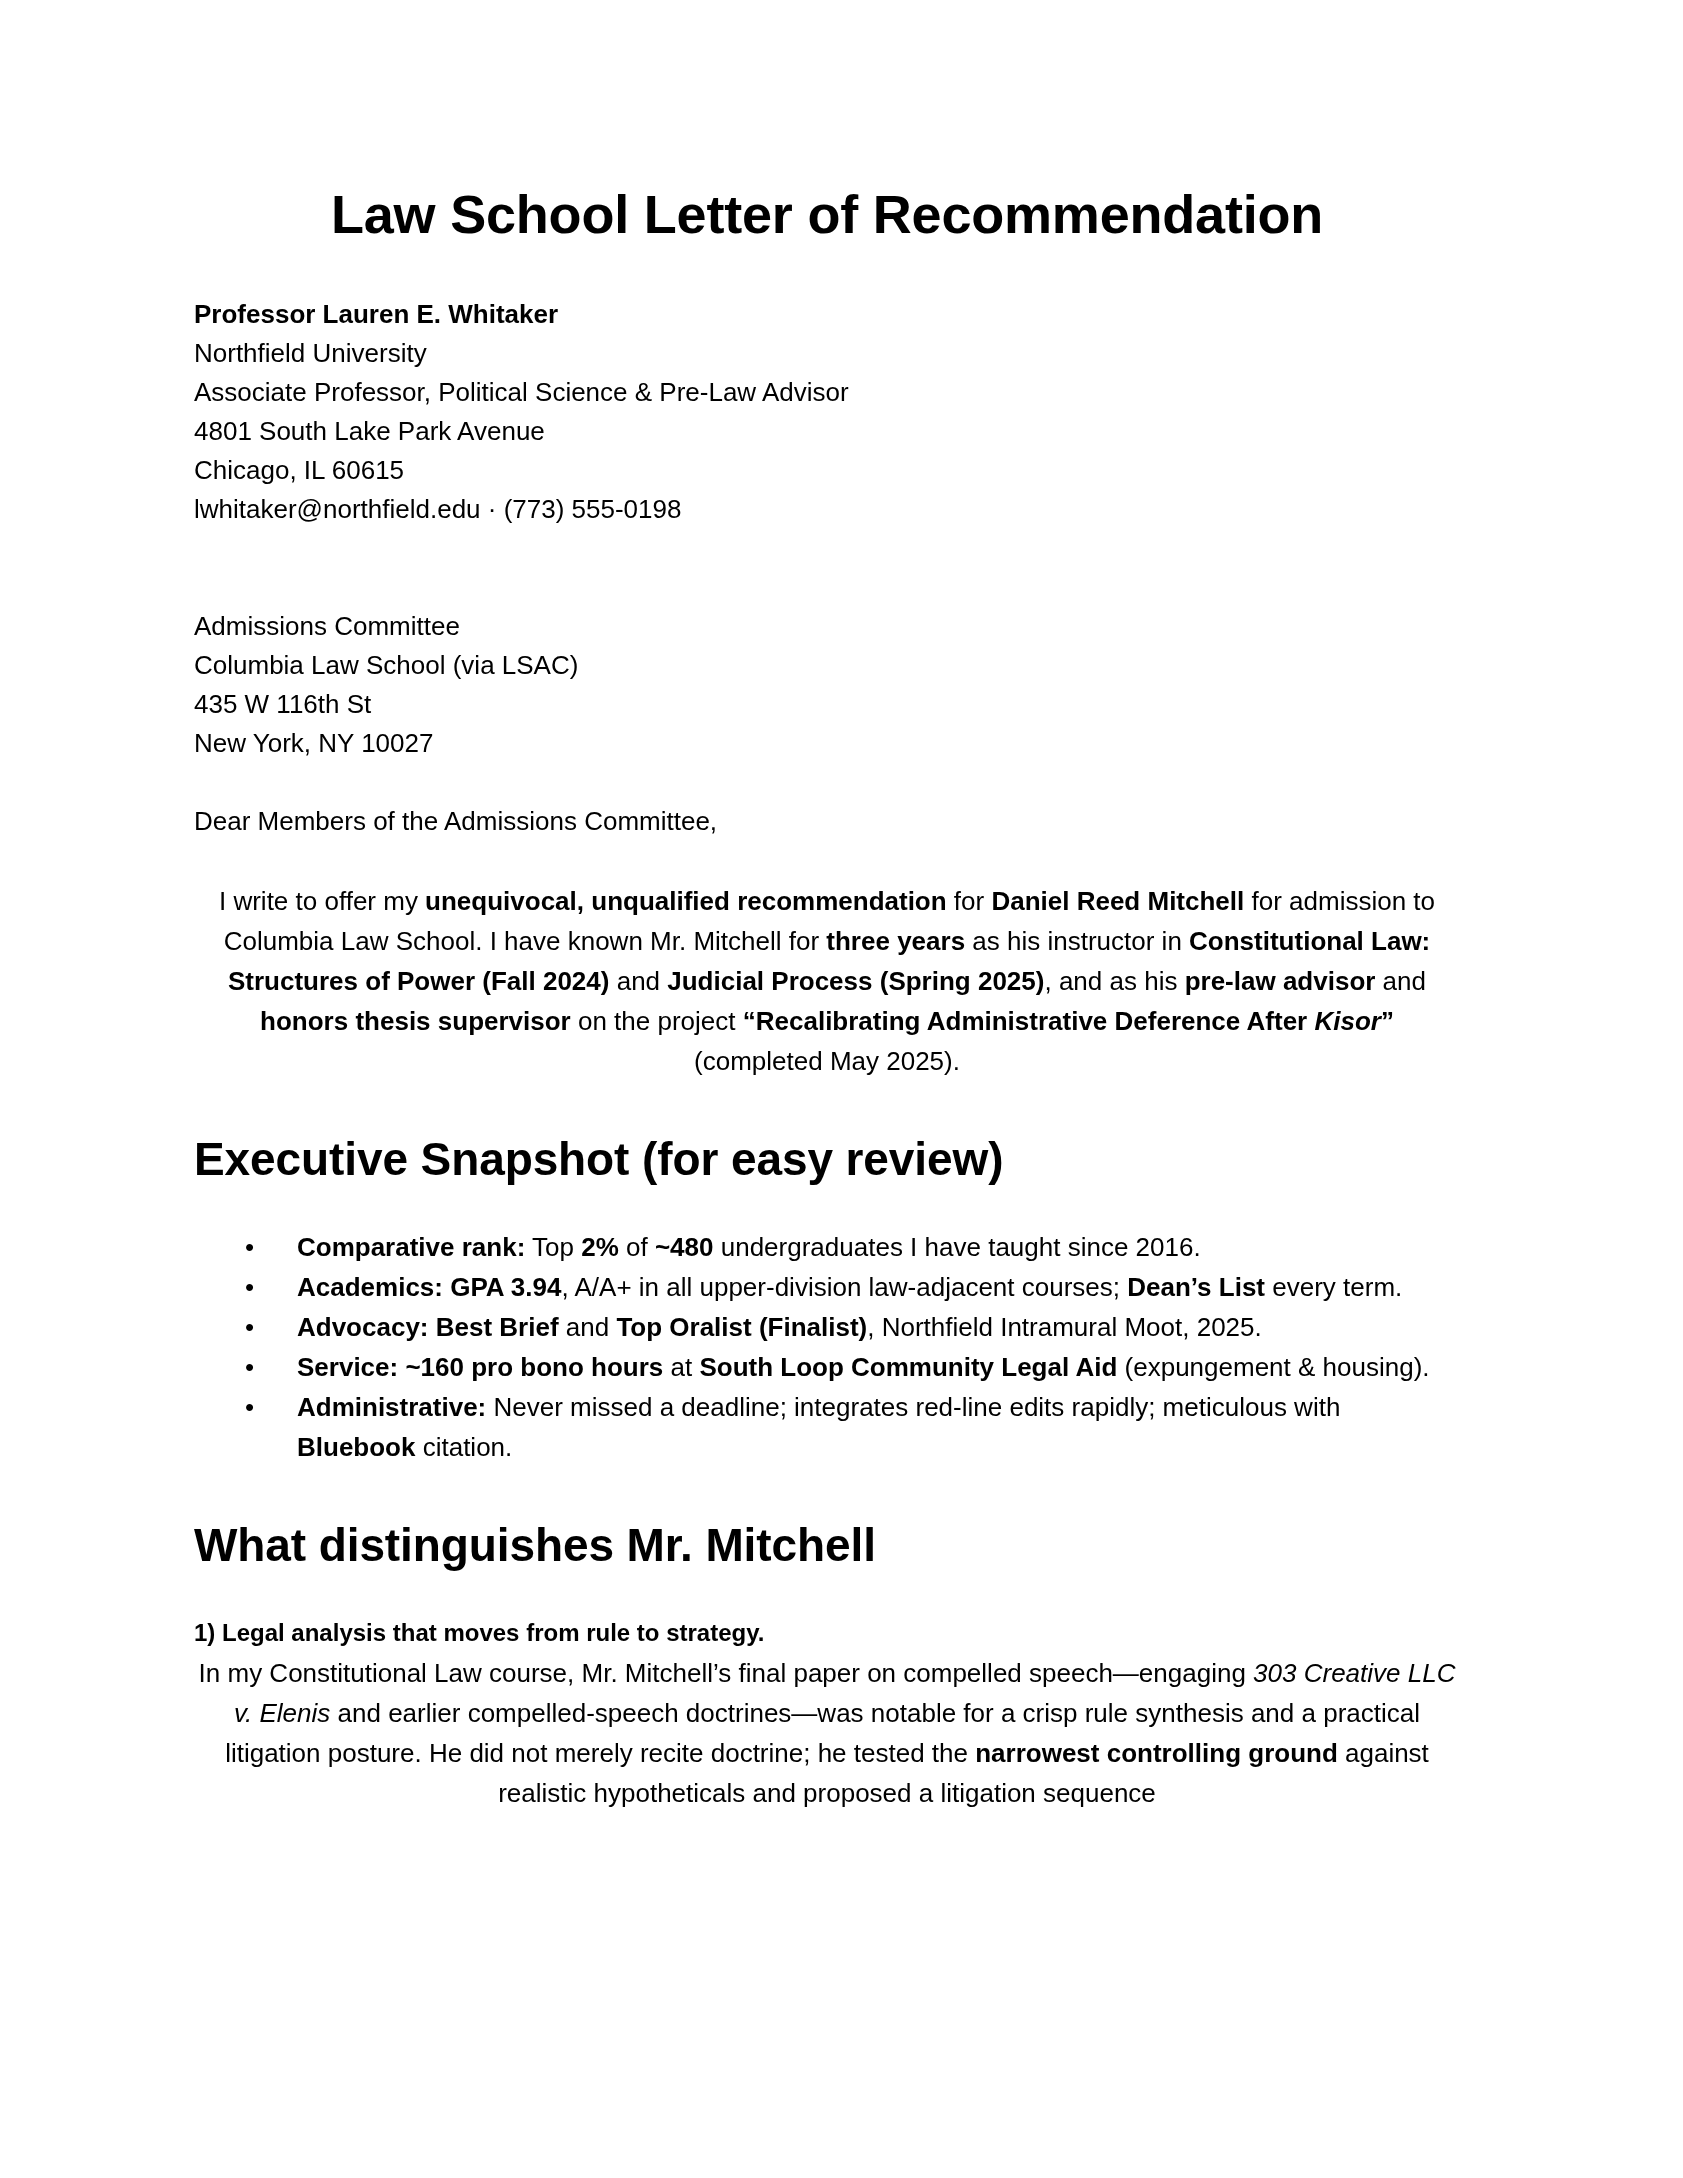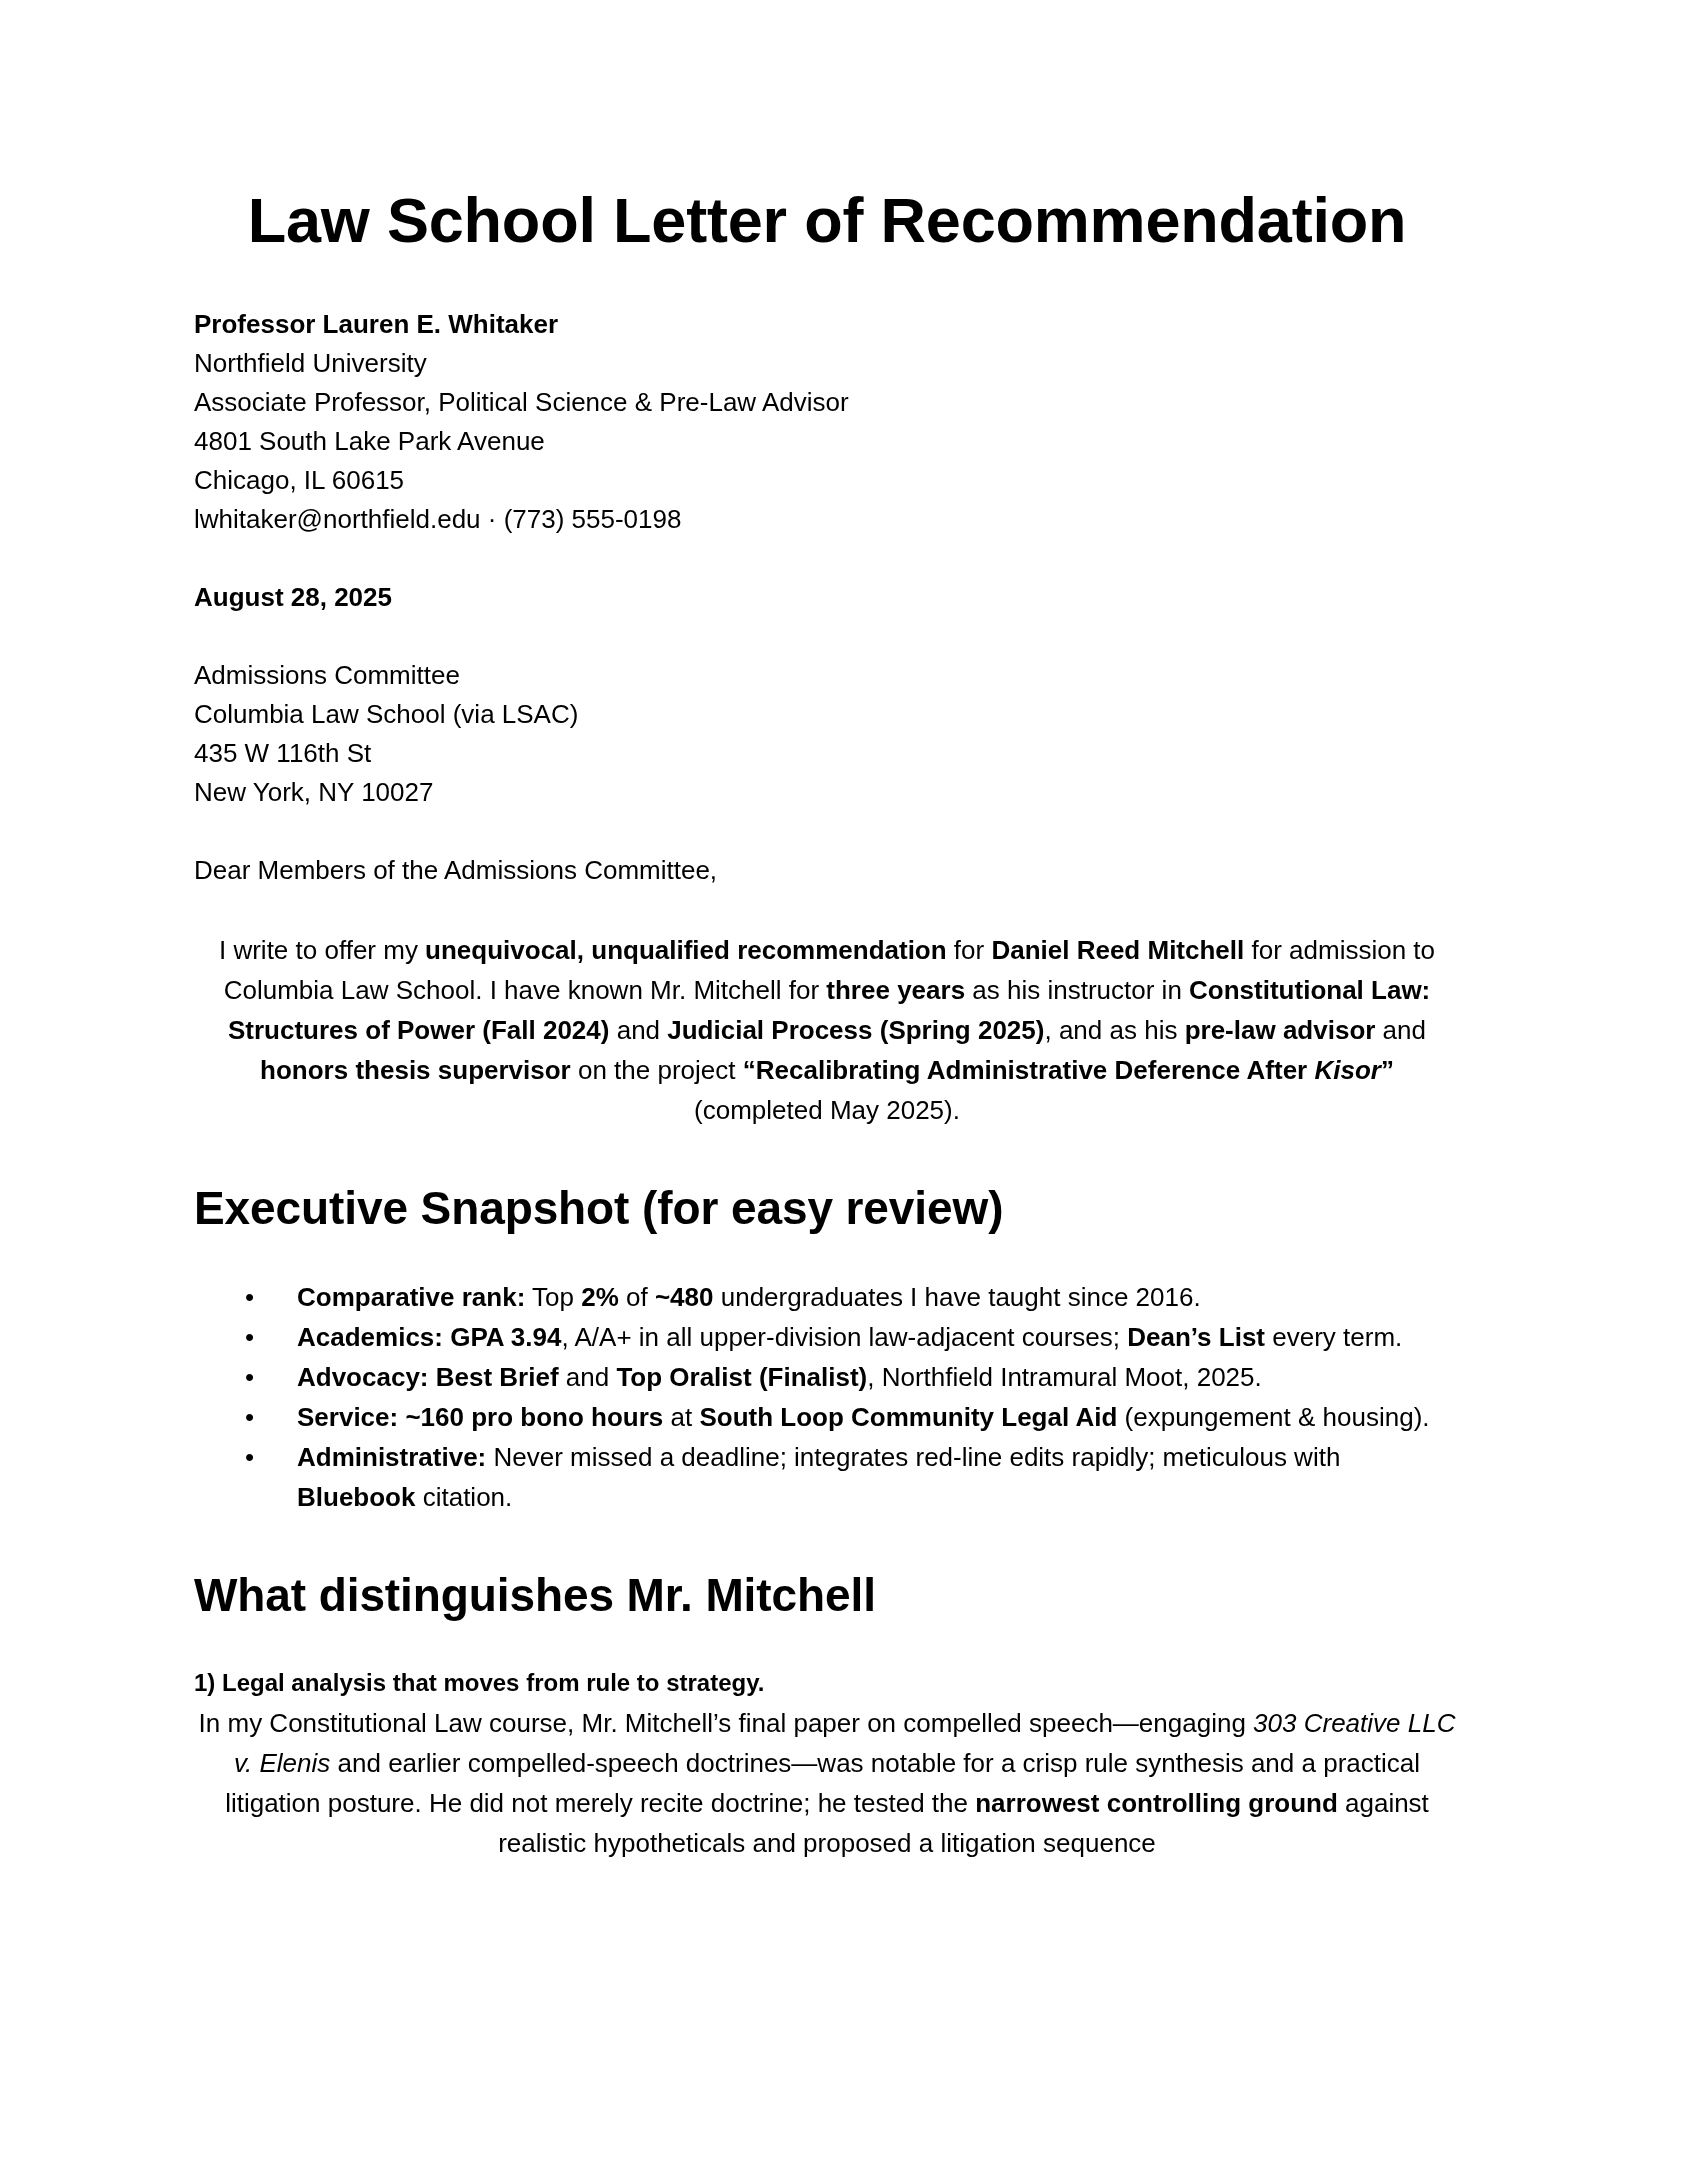--- a/index.html
+++ b/index.html
@@ -19,21 +19,21 @@
   .page {
     position: relative;
     width: 1683px;
     height: 2178px;
     background: #ffffff;
     box-sizing: border-box;
     padding: 183px 223px 0 194px;
   }
 
   .doc-title {
-    font-size: 63px;
+    font-size: 54px;
     font-weight: bold;
     text-align: center;
     line-height: 1.18;
     margin: 0 0 48px 0;
     letter-spacing: -0.2px;
   }
 
   .block {
     margin: 0;
   }
@@ -111,21 +111,20 @@
     <div class="line b">Professor Lauren E. Whitaker</div>
     <div class="line">Northfield University</div>
     <div class="line">Associate Professor, Political Science &amp; Pre-Law Advisor</div>
     <div class="line">4801 South Lake Park Avenue</div>
     <div class="line">Chicago, IL 60615</div>
     <div class="line">lwhitaker@northfield.edu · (773) 555-0198</div>
   </div>
 
   <div class="gap-sm"></div>
 
-  <div class="line b">August 28, 2025</div>
 
   <div class="gap-md"></div>
 
   <div class="block">
     <div class="line">Admissions Committee</div>
     <div class="line">Columbia Law School (via LSAC)</div>
     <div class="line">435 W 116th St</div>
     <div class="line">New York, NY 10027</div>
   </div>
 

